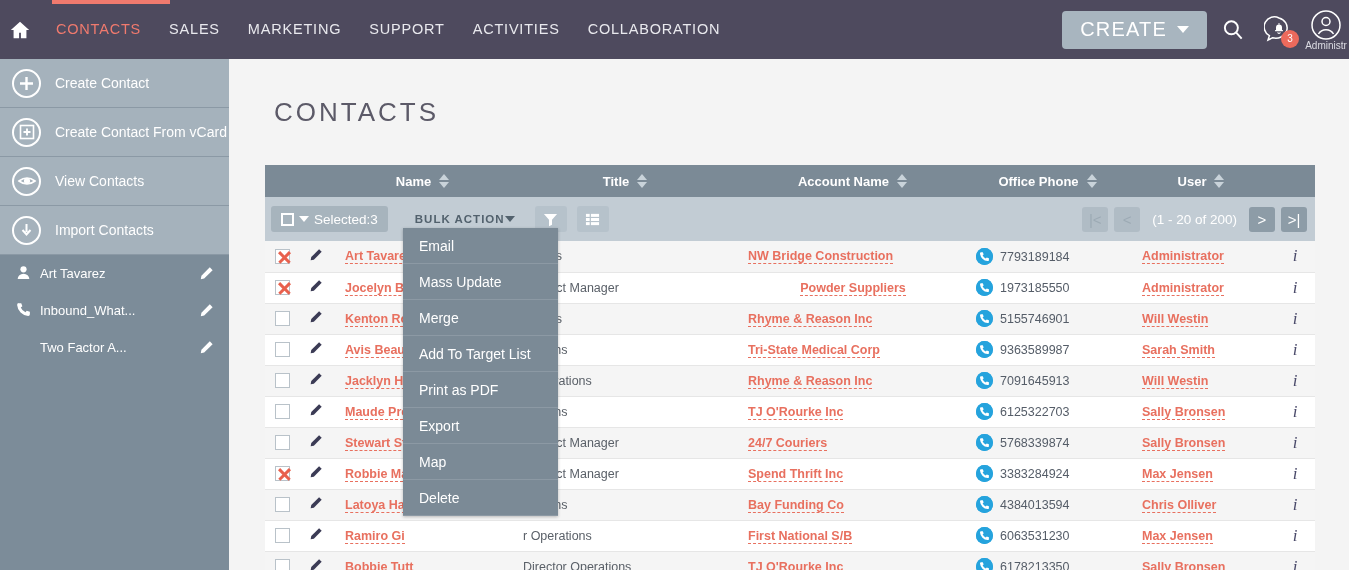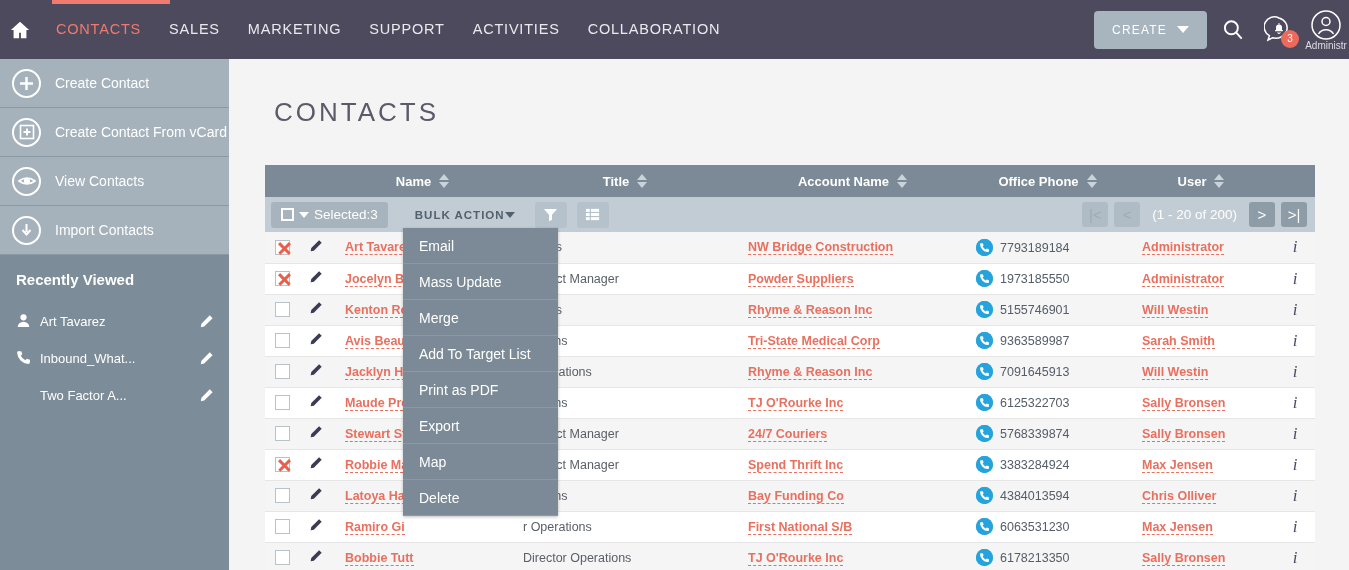--- a/index.html
+++ b/index.html
@@ -25,21 +25,21 @@
     padding:0 14px; line-height:59px; cursor:pointer; white-space:nowrap;
   }
   .nav-item.active { color:#f07a6e; }
   .nav-underline {
     position:absolute; top:0; left:52px; width:118px; height:4px;
     background:#f07a6e;
   }
   .topright { position:absolute; right:0; top:0; height:59px; display:flex; align-items:center; }
   .create-btn {
     background:#a8b5bf; color:#fff; border:none; border-radius:4px;
-    height:38px; padding:0 18px; font-size:12px; letter-spacing:1.2px;
+    height:38px; padding:0 18px; font-size:20px; letter-spacing:1.2px;
     display:flex; align-items:center; gap:10px; cursor:pointer;
     font-family:"Liberation Sans", sans-serif;
   }
   .caret-down {
     width:0;height:0;border-left:6px solid transparent;border-right:6px solid transparent;
     border-top:7px solid #fff;
   }
   .icon-btn { width:40px; height:40px; display:flex; align-items:center; justify-content:center; cursor:pointer; position:relative; margin-left:6px;}
   .badge {
     position:absolute; right:0px; bottom:2px; background:#ec6a5c; color:#fff;
@@ -87,21 +87,21 @@
   .th-inner { display:flex; align-items:center; justify-content:center; gap:8px; }
   .sortico { display:inline-block; width:11px; height:14px; position:relative; }
   .sortico::before, .sortico::after {
     content:""; position:absolute; left:0; width:0;height:0;
     border-left:5.5px solid transparent;border-right:5.5px solid transparent;
   }
   .sortico::before { top:0; border-bottom:6px solid #c9d3da; }
   .sortico::after { bottom:0; border-top:6px solid #c9d3da; }
 
   .toolbar-row td { background:#c2ccd4; height:34px; padding:0; }
-  .toolbar { display:flex; align-items:center; padding:8px 6px; height:35px; position:relative;}
+  .toolbar { display:flex; align-items:center; padding:8px 6px; height:44px; position:relative;}
   .sel-chip {
     background:#a7b4bd; color:#fff; border-radius:3px; height:26px;
     display:flex; align-items:center; gap:5px; padding:0 10px; font-size:13.5px; cursor:pointer;
   }
   .chk-sq { width:13px; height:13px; border:2px solid #fff; background:transparent; }
   .mini-caret { width:0;height:0;border-left:5px solid transparent;border-right:5px solid transparent;border-top:6px solid #fff;}
   .bulk-btn {
     margin-left:17px; background:#c2ccd4; color:#52616d; height:26px; display:flex; align-items:center; 
     padding:0 10px; font-size:11.5px; font-weight:bold; letter-spacing:1px; cursor:pointer;
   }
@@ -246,21 +246,20 @@
 
     <div class="side-action">
       <span class="circ">
         <svg width="17" height="17" viewBox="0 0 17 17">
             <path d="M8.5 2 v8 M4.5 8 l4 4.5 l4 -4.5" stroke="#fff" stroke-width="2" fill="none"></path>
           </svg>
       </span>
       <span>Import Contacts</span>
     </div>
 
-    <div class="rv-header">Recently Viewed</div>
 
     <div class="rv-item">
       <span>
         <svg width="15" height="15" viewBox="0 0 16 16" fill="#ffffff">
             <circle cx="8" cy="4.6" r="3.3"></circle>
             <path d="M1.8 15 a6.2 5.6 0 0 1 12.4 0 Z"></path>
           </svg>
       </span>
       <span class="rvlabel">Art Tavarez</span>
       <span class="pencil">
@@ -407,21 +406,21 @@
               <td style="text-align:left;padding-left:14px"><a class="c-link">Administrator</a></td>
               <td style="text-align:center"><span class="info-i">i</span></td>
             </tr>
             <tr>
               <td class="td-check"><span class="box x"></span></td>
               <td class="td-edit"><span><svg width="14" height="14" viewBox="0 0 16 16" fill="#3b3b55">
                     <path d="M11.5 1.4 l3 3 l-9 9 l-3.6 .7 l.7 -3.7 Z"></path>
                   </svg></span></td>
               <td style="text-align:left;padding-left:12px"><a class="c-link">Jocelyn Ba</a></td>
               <td style="text-align:left;padding-left:10px;color:#5a6068">Product Manager</td>
-              <td style="text-align:left;padding-left:10px"><a class="c-link">Powder Suppliers</a></td>
+              <td style="text-align:center;padding-left:10px"><a class="c-link">Powder Suppliers</a></td>
               <td style="text-align:left;padding-left:8px"><span class="wa"><svg width="17" height="17" viewBox="0 0 17 17">
                     <circle cx="8.5" cy="8.5" r="8.5" fill="#25a3dd"></circle>
                     <path d="M5.2 4.2 h1.6 l.9 2.2 l-1.1 .9 a6 6 0 0 0 3.2 3.2 l.9 -1.1 l2.2 .9 v1.6 a1.2 1.2 0 0 1 -1.3 1.2 A8.5 8.5 0 0 1 4 5.5 a1.2 1.2 0 0 1 1.2 -1.3 Z" fill="#ffffff"></path>
                     <path d="M3.1 14.3 l1.1 -2.6 l2 1.4 Z" fill="#25a3dd"></path>
                   </svg></span><span class="phone-txt">1973185550</span></td>
               <td style="text-align:left;padding-left:14px"><a class="c-link">Administrator</a></td>
               <td style="text-align:center"><span class="info-i">i</span></td>
             </tr>
             <tr>
               <td class="td-check"><span class="box"></span></td>

